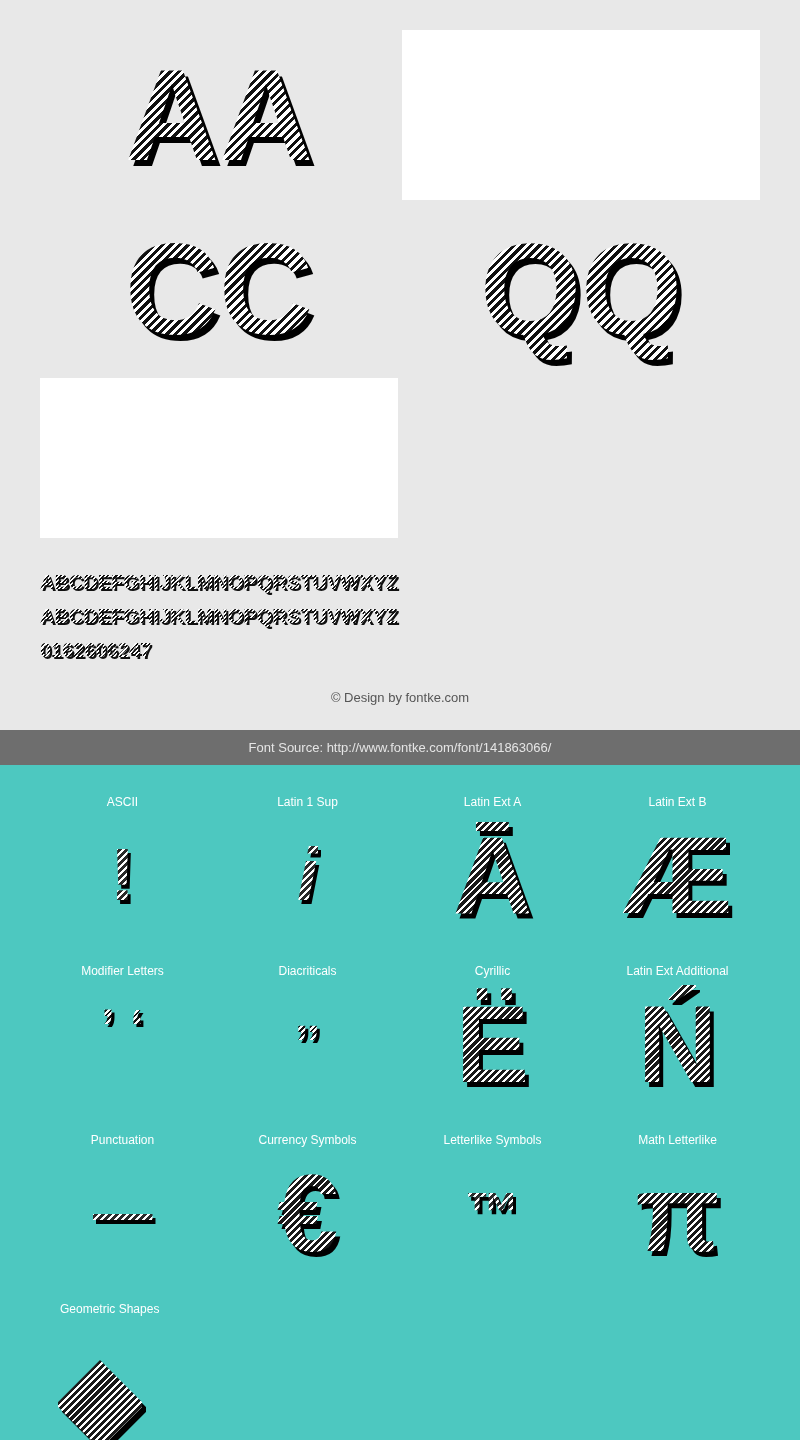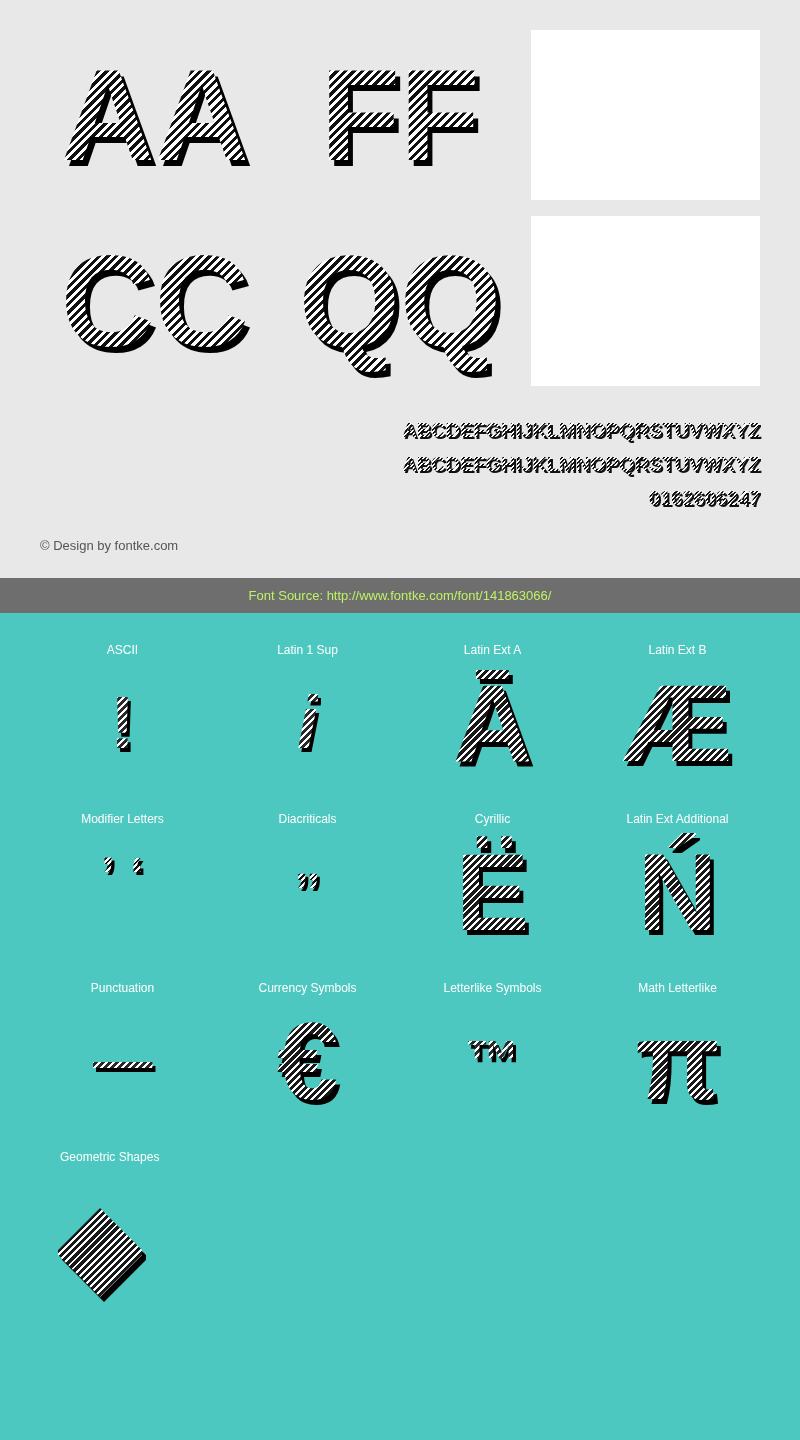--- a/index.html
+++ b/index.html
@@ -26,55 +26,54 @@
       text-transform: uppercase;
       margin-bottom: 30px;
       
       -webkit-text-stroke: 1px #00bcd4;
       text-shadow: none;
     }
 
     
     .large-chars-grid {
       display: grid;
-      grid-template-columns: 1fr 1fr 1fr;
+      grid-template-columns: 1fr 1fr;
       grid-template-rows: auto auto;
-      gap: 16px;
+      gap: 4px;
       margin-bottom: 20px;
     }
 
     .large-char-cell {
       display: flex;
       align-items: center;
       justify-content: center;
       padding: 10px;
       min-height: 160px;
     }
 
     .large-char-cell.white-bg {
       background: white;
     }
 
     
     .alphabet-section {
       padding: 10px 0;
-      text-align: right;
     }
 
     .copyright-line {
-      text-align: left;
+      text-align: center;
       font-size: 13px;
       color: #555;
       padding: 10px 0 5px 0;
     }
 
     
     #font-source-bar {
       background: #6e6e6e;
-      color: #bef264;
+      color: #e5e5e5;
       text-align: center;
       padding: 10px;
       font-size: 13px;
     }
 
     
     #categories-section {
       background: #4dc8c0;
       padding: 20px 30px;
     }
@@ -232,23 +231,20 @@
 <body>
 
 <div id="preview-section">
 
 
   <div class="large-chars-grid">
 
     <div class="large-char-cell">
       <span class="char-display-xl">AA</span>
     </div>
-    <div class="large-char-cell">
-      <span class="char-display-xl">FF</span>
-    </div>
     <div class="large-char-cell white-bg">
       <span class="char-white-hatch">A</span>
     </div>
 
     <div class="large-char-cell">
       <span class="char-display-xl">CC</span>
     </div>
     <div class="large-char-cell">
       <span class="char-display-xl">QQ</span>
     </div>

